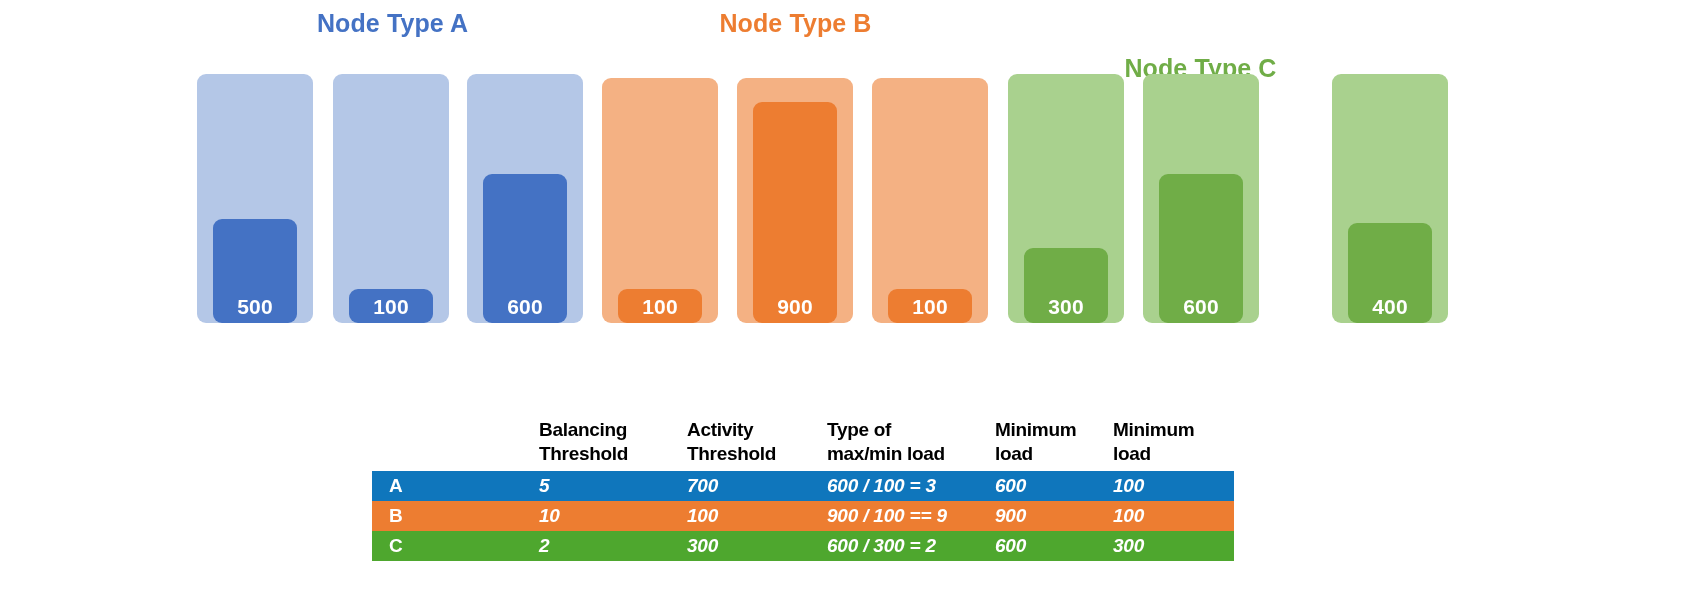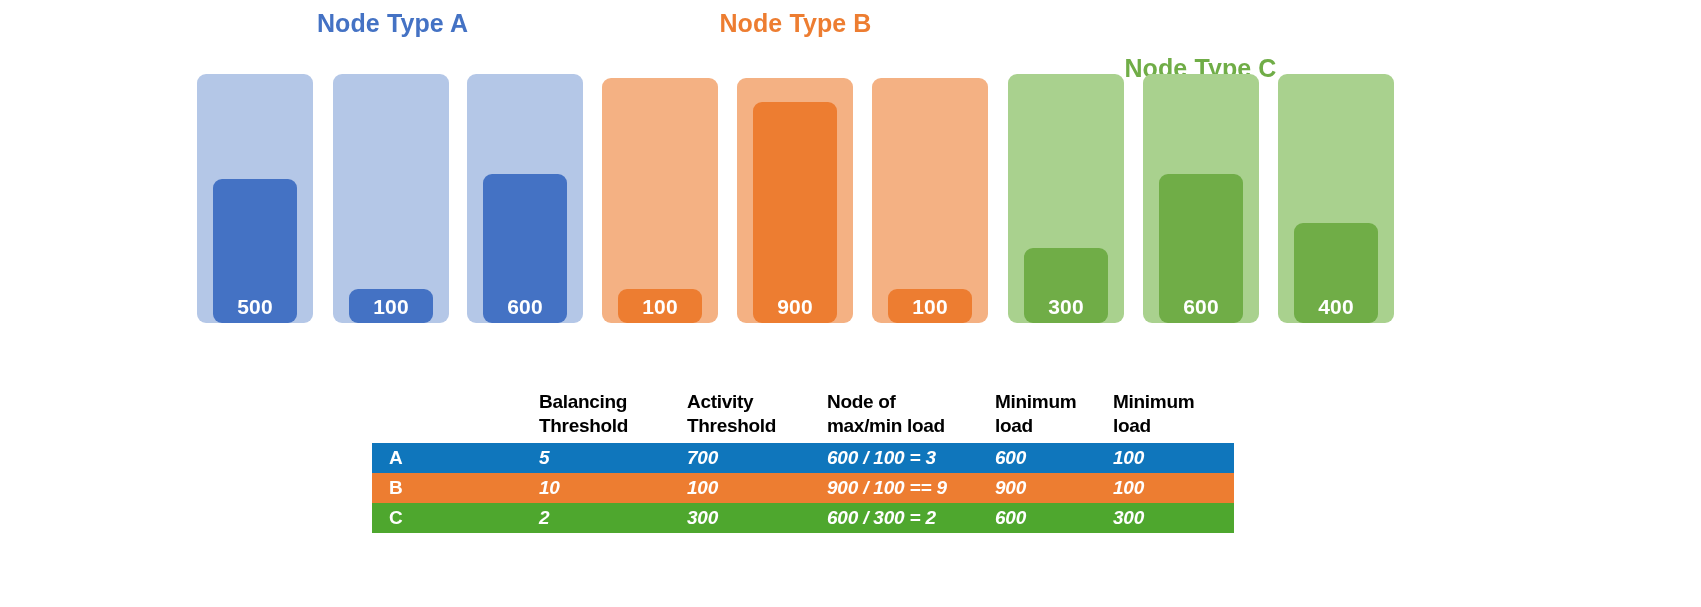--- a/index.html
+++ b/index.html
@@ -118,35 +118,35 @@
   tr.row-c td { background: #4ea72e; }
 
   .col-label   { width: 150px; }
   .col-bal     { width: 148px; }
   .col-act     { width: 140px; }
   .col-ratio   { width: 168px; }
   .col-max     { width: 118px; }
   .col-min     { width: 138px; }
 
   .cell-pad { padding-left: 17px; display: block; }
-  .th-pad   { padding-left: 17px; display: block; }
+  .th-pad   { padding-left: 17px; display: block; margin-top: 28px; }
 </style>
 </head>
 <body>
 
 <div class="group-titles">
   <div class="group-title g0">Node Type A</div>
   <div class="group-title g1">Node Type B</div>
   <div class="group-title g2">Node Type C</div>
 </div>
 
 <div class="chart" id="chart">
     <div class="bar-slot" style="left: 197px; width: 116px; height: 249px;">
       <div class="bar-outer" style="height: 249px; background: rgb(180, 199, 231);"></div>
-      <div class="bar-inner" style="height: 144px; width: 84px; left: 16px; background: rgb(68, 114, 196);">
+      <div class="bar-inner" style="height: 104px; width: 84px; left: 16px; background: rgb(68, 114, 196);">
         <div class="bar-value">500</div>
       </div>
     </div>
     <div class="bar-slot" style="left: 333px; width: 116px; height: 249px;">
       <div class="bar-outer" style="height: 249px; background: rgb(180, 199, 231);"></div>
       <div class="bar-inner" style="height: 34px; width: 84px; left: 16px; background: rgb(68, 114, 196);">
         <div class="bar-value">100</div>
       </div>
     </div>
     <div class="bar-slot" style="left: 467px; width: 116px; height: 249px;">
@@ -178,21 +178,21 @@
       <div class="bar-inner" style="height: 75px; width: 84px; left: 16px; background: rgb(112, 173, 71);">
         <div class="bar-value">300</div>
       </div>
     </div>
     <div class="bar-slot" style="left: 1143px; width: 116px; height: 249px;">
       <div class="bar-outer" style="height: 249px; background: rgb(169, 209, 142);"></div>
       <div class="bar-inner" style="height: 149px; width: 84px; left: 16px; background: rgb(112, 173, 71);">
         <div class="bar-value">600</div>
       </div>
     </div>
-    <div class="bar-slot" style="left: 1278px; width: 116px; height: 249px;">
+    <div class="bar-slot" style="left: 1332px; width: 116px; height: 249px;">
       <div class="bar-outer" style="height: 249px; background: rgb(169, 209, 142);"></div>
       <div class="bar-inner" style="height: 100px; width: 84px; left: 16px; background: rgb(112, 173, 71);">
         <div class="bar-value">400</div>
       </div>
     </div>
   </div>
 
 <div class="table-wrap">
   <table class="summary">
     <thead>
@@ -205,21 +205,21 @@
           </span>
         </th>
         <th class="col-act">
           <span class="th-pad">
             <span>Activity</span><br>
             <span>Threshold</span>
           </span>
         </th>
         <th class="col-ratio">
           <span class="th-pad">
-            <span>Node of</span><br>
+            <span>Type of</span><br>
             <span>max/min load</span>
           </span>
         </th>
         <th class="col-max">
           <span class="th-pad">
             <span>Minimum</span><br>
             <span>load</span>
           </span>
         </th>
         <th class="col-min">

